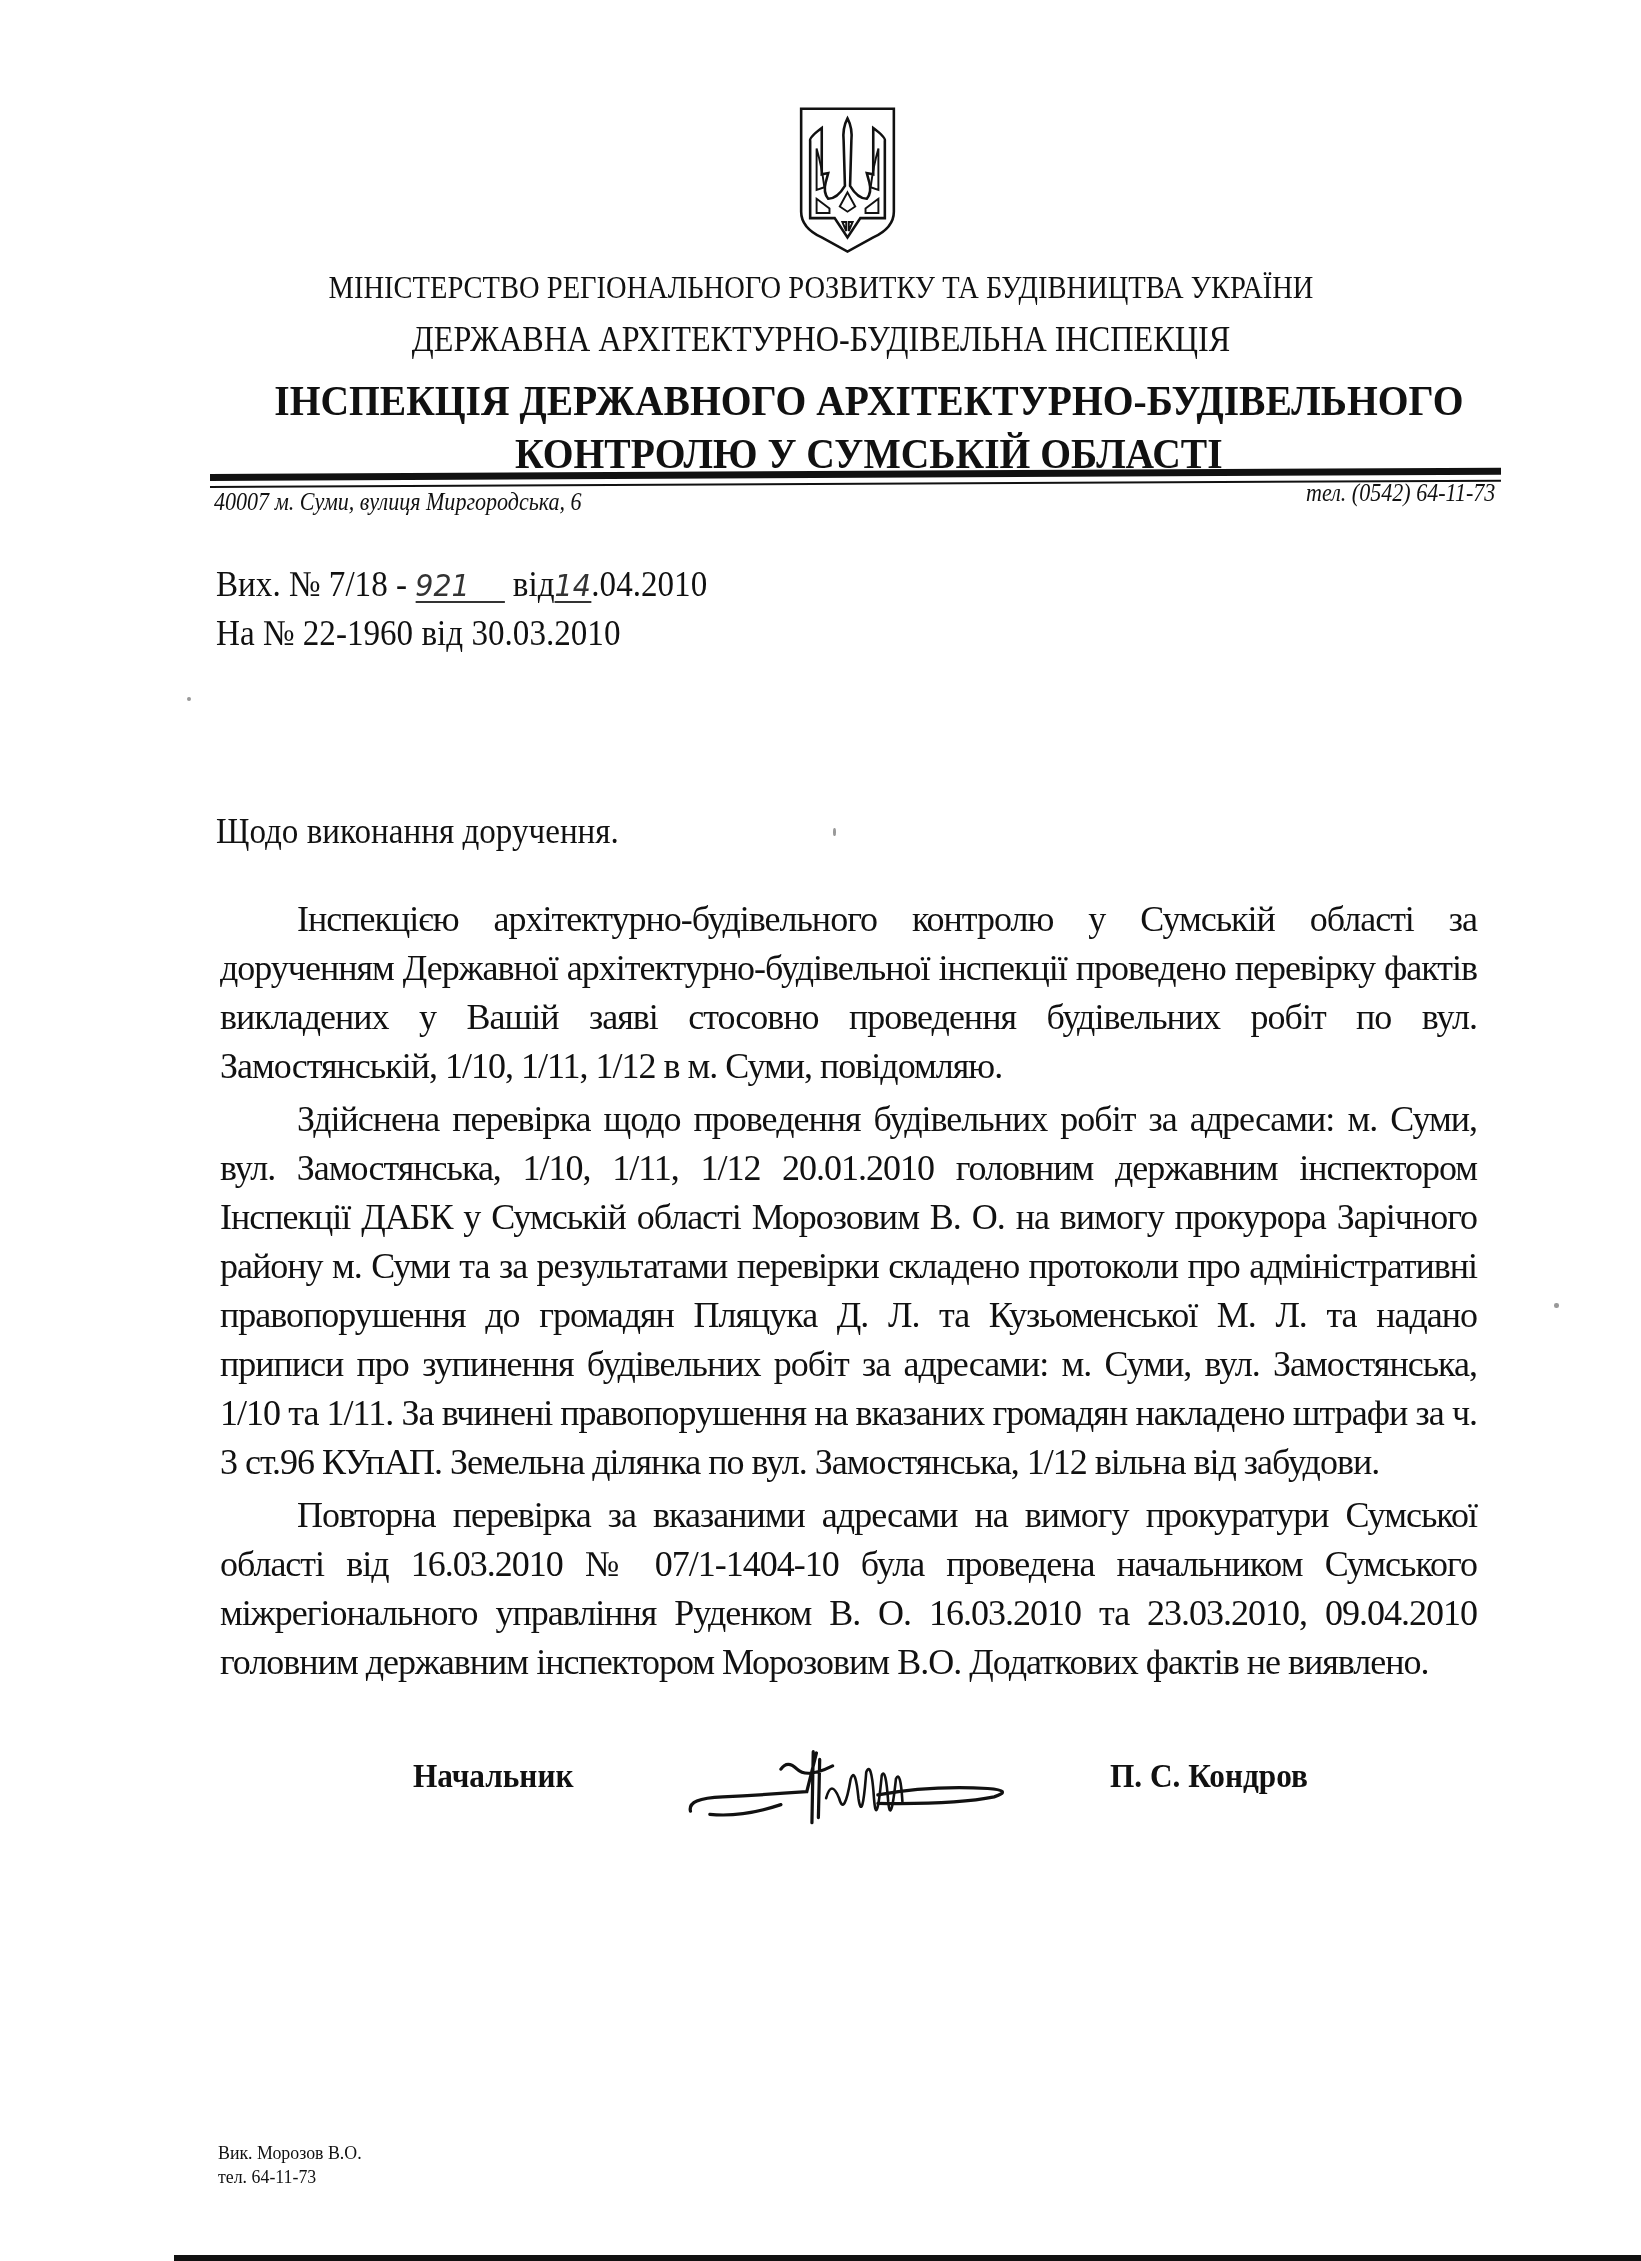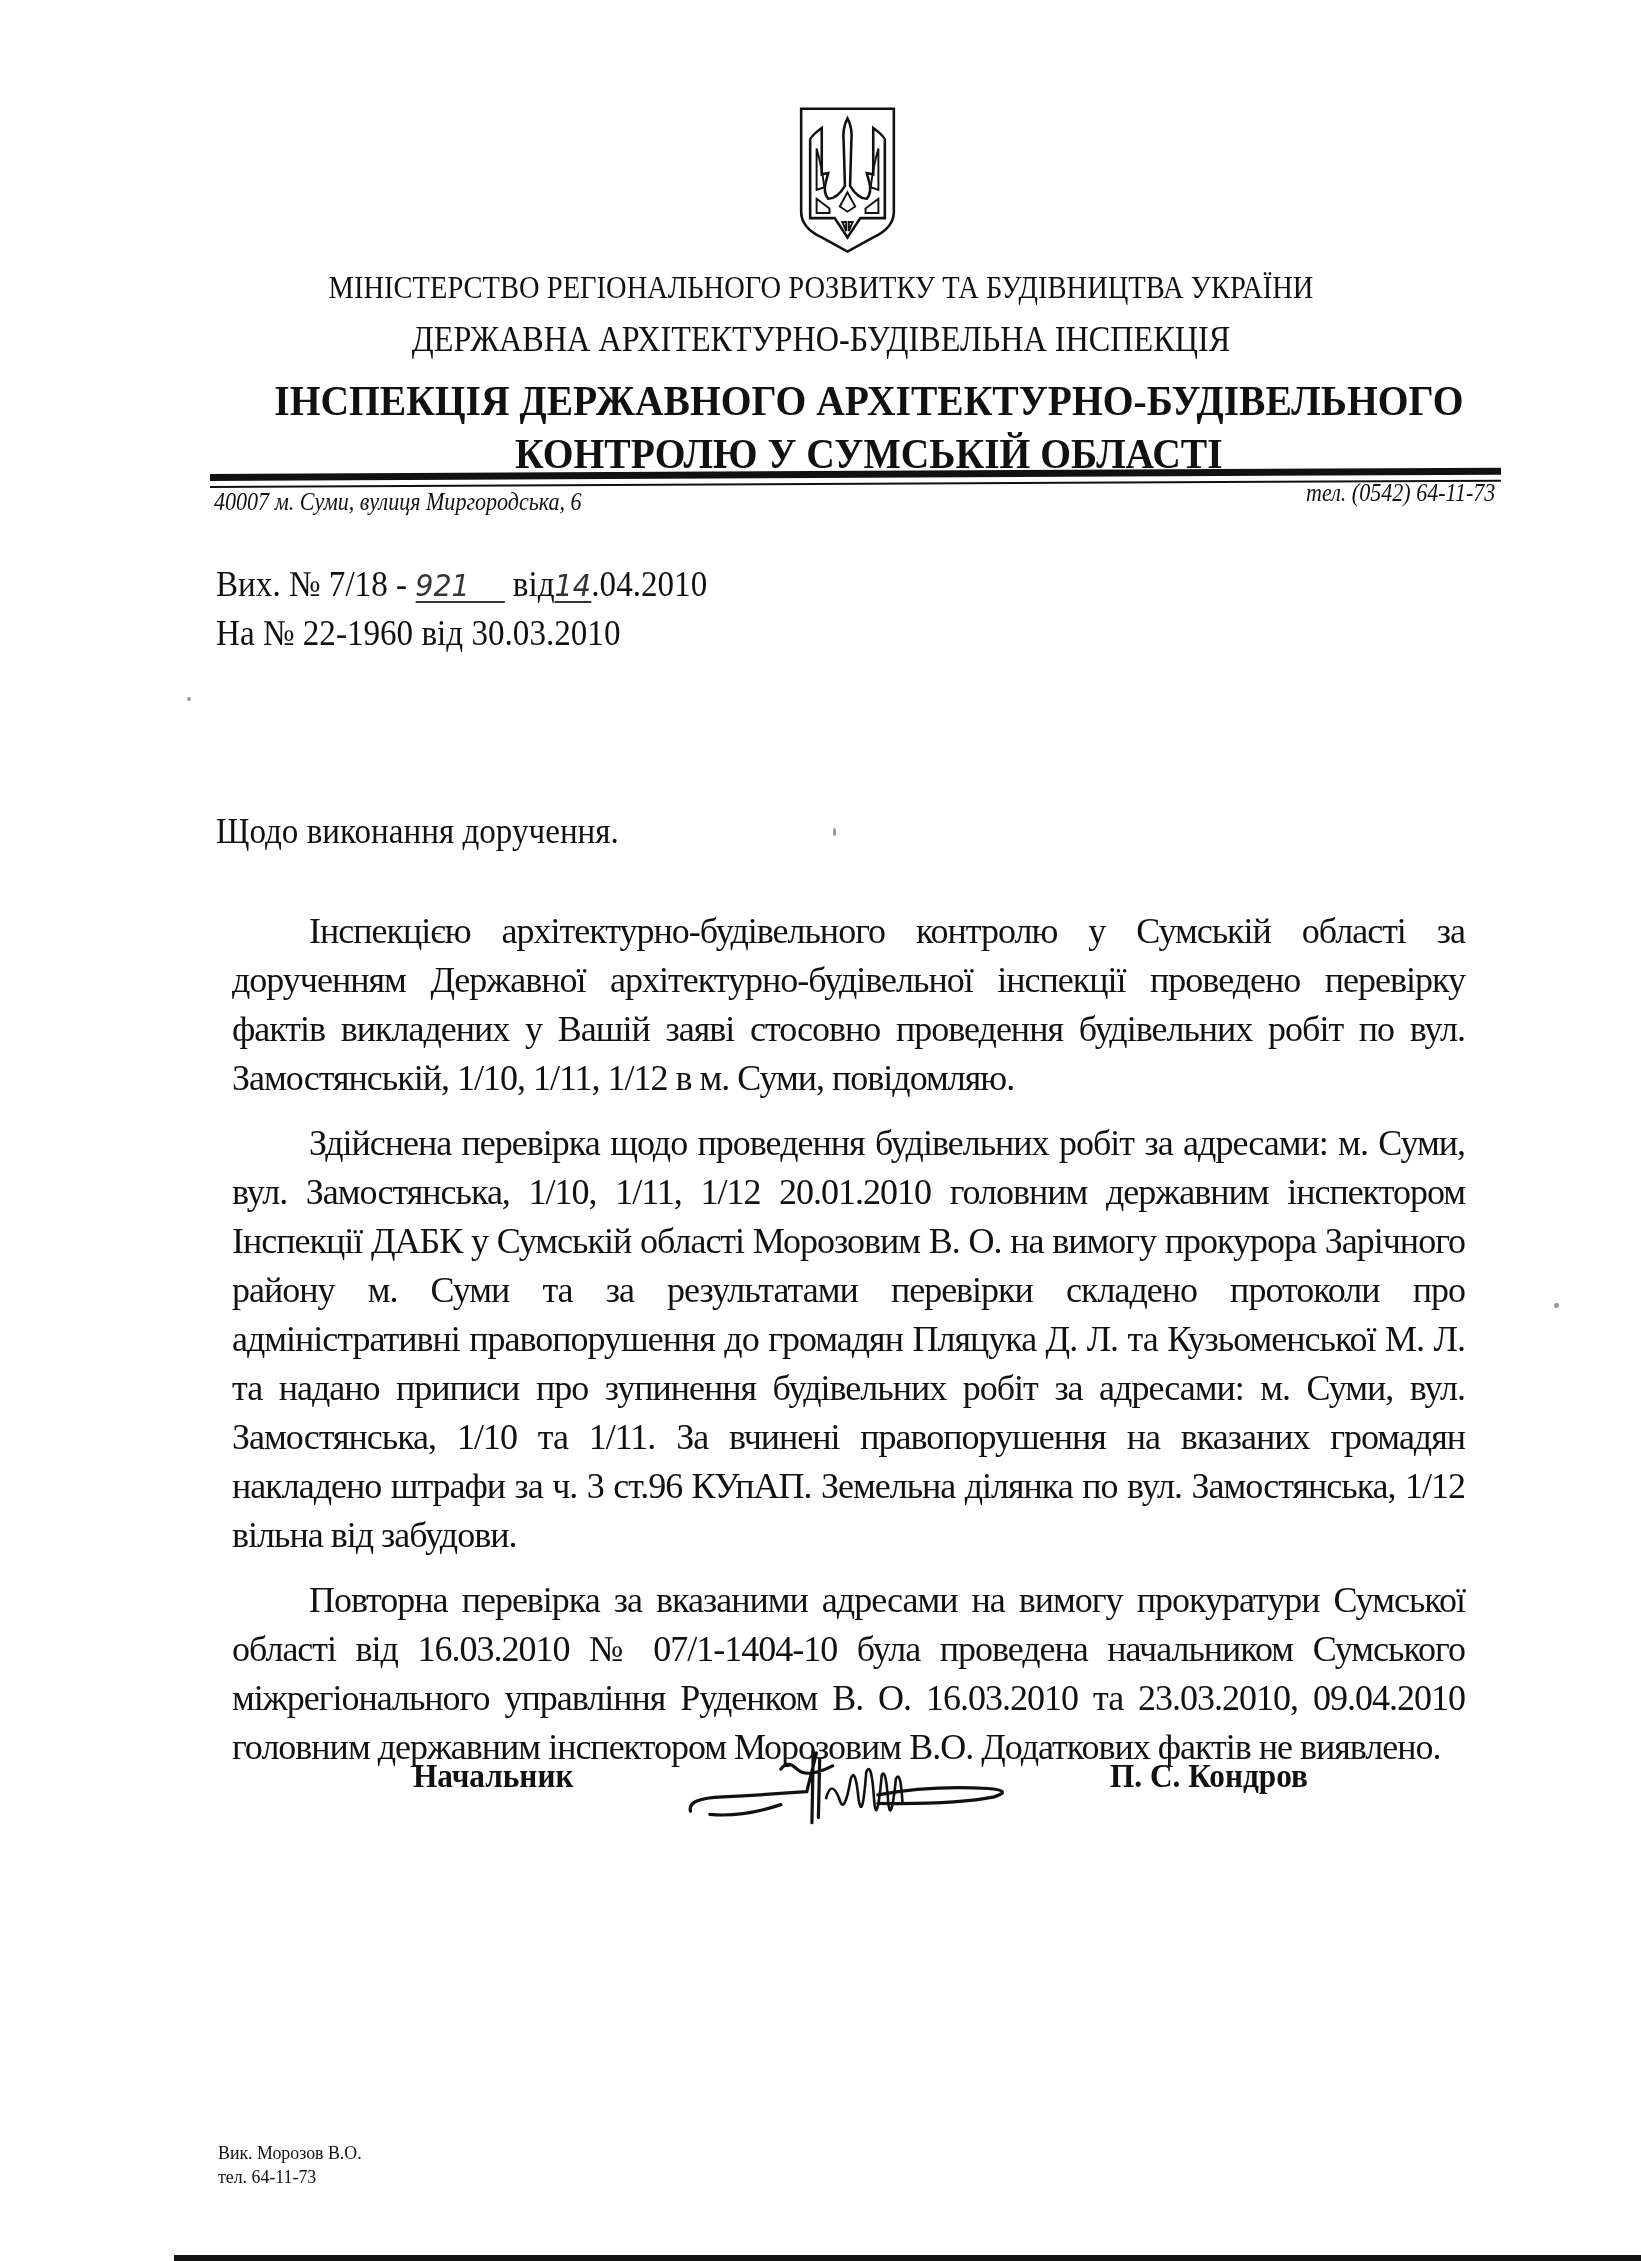--- a/index.html
+++ b/index.html
@@ -38,21 +38,21 @@
     }
     #hand-num { width: 97px; font-size: 31px; }
     #hand-day { width: 40px; font-size: 31px; }
 
     
     #subject { left: 216px; top: 810px; font-size: 36px; transform: scaleX(0.92); transform-origin: left center; }
 
     
     #body { left: 216px; top: 891px; width: 1265px; font-size: 36px; line-height: 49px; }
     #body p {
-      margin: 16px; text-align: justify; text-indent: 77px;
+      margin: 4px; text-align: justify; text-indent: 77px;
       letter-spacing: -1px; word-spacing: 0px;
     }
 
     
     #sig-title { left: 413px; top: 1757px; font-size: 34px; font-weight: bold; transform: scaleX(0.92); transform-origin: left center; }
     #signature { left: 684px; top: 1740px; width: 336px; height: 97px; }
     #sig-name  { left: 1110px; top: 1757px; font-size: 34px; font-weight: bold; transform: scaleX(0.92); transform-origin: left center; }
 
     
     #exec-name  { left: 218px; top: 2142px; font-size: 19.4px; transform: scaleX(0.92); transform-origin: left center; }

